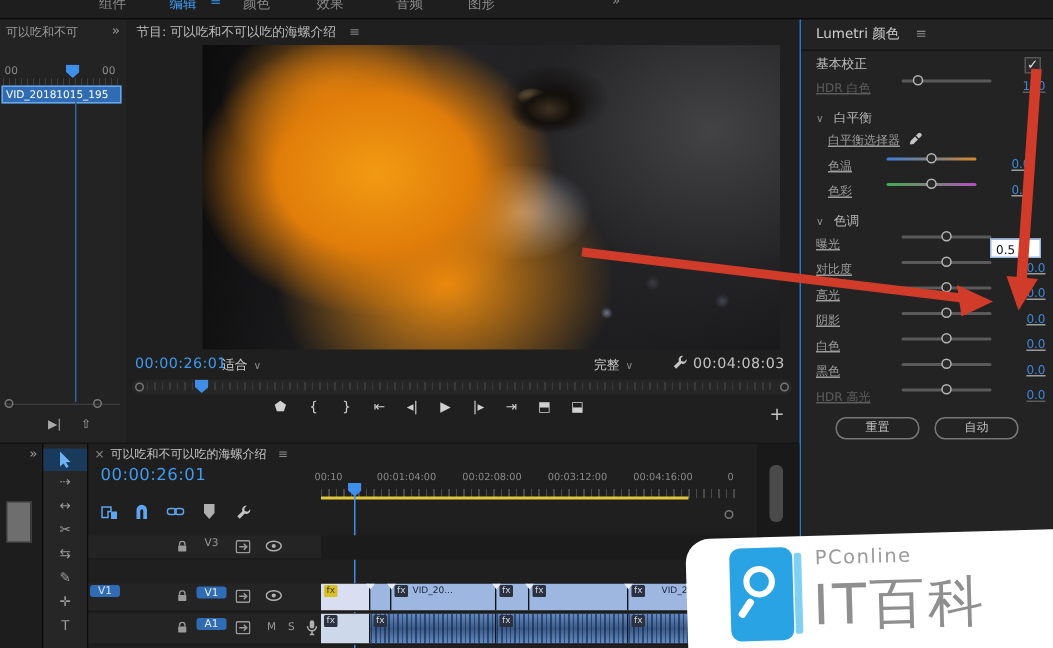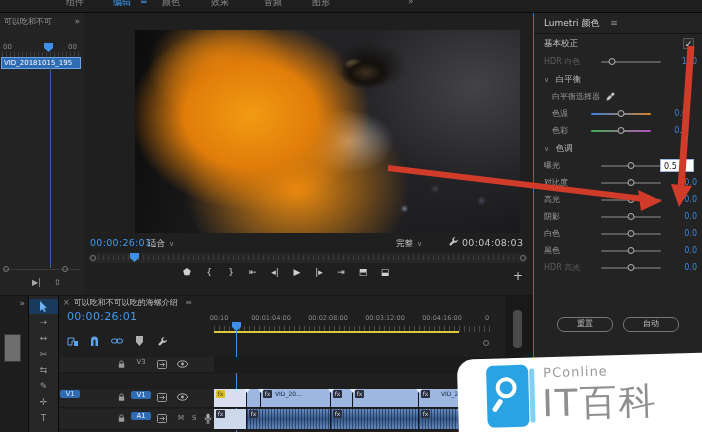--- a/index.html
+++ b/index.html
@@ -59,34 +59,34 @@
   .lum-h{height:20px;line-height:20px;font-size:9px;color:#cfcfcf;border-bottom:1px solid #141414;}
   .cliprow{height:19px;line-height:19px;font-size:7.5px;color:#c0c0c0;border-bottom:1px solid #141414;white-space:nowrap;overflow:hidden;}
   .cliprow .link{color:#3f9bf0;}
   .secrow{height:19px;line-height:19px;font-size:8.5px;color:#c0c0c0;position:relative;}
   .cbx{position:absolute;right:8px;top:4px;width:11px;height:11px;background:#2b2b2b;border:1px solid #555;
        font-size:9px;line-height:10px;text-align:center;color:#ddd;box-sizing:border-box;}
   .lutrow{height:19px;position:relative;font-size:8px;color:#9c9c9c;line-height:19px;}
   .lutbox{position:absolute;left:55px;top:2px;width:104px;height:14px;background:#2d2d2d;border:1px solid #3c3c3c;
        font-size:8px;color:#cfcfcf;line-height:13px;padding-left:5px;box-sizing:border-box;}
   .lutbox .chev{position:absolute;right:4px;top:0;}
-  .lrow{height:17px;display:flex;align-items:center;font-size:8px;color:#9c9c9c;position:relative;}
+  .lrow{height:17px;display:flex;align-items:flex-start;font-size:8px;color:#9c9c9c;position:relative;text-decoration:underline;}
   .lrow.dim{color:#5c5c5c;}
   .llab{width:57px;white-space:nowrap;overflow:hidden;}
   .ltrack{position:relative;width:60px;height:2px;background:#5a5a5a;border-radius:1px;flex:none;}
   .ltrack.temp{background:linear-gradient(90deg,#3d7edb,#808080 46%,#808080 54%,#d8862a);}
   .ltrack.tint{background:linear-gradient(90deg,#3fae4f,#808080 46%,#808080 54%,#b44fc2);}
   .knob{position:absolute;left:50%;top:-3px;width:7px;height:7px;border-radius:50%;background:#2a2a2a;border:1px solid #b5b5b5;
         transform:translateX(-50%);box-sizing:border-box;}
   .lval{width:36px;text-align:right;color:#3f86d6;padding-right:2px;}
   .lum-input{position:absolute;right:8px;top:2px;width:34px;height:13px;background:#fff;color:#111;font-size:8px;
         line-height:13px;padding-left:3px;box-sizing:border-box;border:1px solid #9ab8e0;}
   .sech{height:18px;line-height:18px;font-size:8.5px;color:#b5b5b5;}
   .sech .chev{margin-right:4px;margin-left:0;}
-  .lbtns{height:18px;display:flex;gap:10px;justify-content:center;align-items:center;margin-top:39px;}
+  .lbtns{height:18px;display:flex;gap:10px;justify-content:center;align-items:center;}
   .pill{min-width:54px;height:13px;border:1px solid #777;border-radius:7px;font-size:8px;color:#c0c0c0;
         text-align:center;line-height:12px;}
 
   
   #lstrip{left:0;top:296px;width:28px;height:136px;background:#1d1d1d;border-right:1px solid #0b0b0b;}
   #tools{left:29px;top:296px;width:29px;height:136px;background:#262626;border-right:1px solid #0b0b0b;}
   .tool{position:absolute;left:0;width:29px;height:15px;text-align:center;font-size:9px;color:#9a9a9a;line-height:15px;}
   .tool.sel{background:#1a3a5c;}
 
   
@@ -161,20 +161,22 @@
     <div class="chip">VID_20181015_195</div>
     <div class="vline"></div>
     <div class="abs" style="left:4px;top:256px;width:76px;height:1px;background:#3a3a3a"></div>
     <div class="abs dotend" style="left:3px;top:253px"></div>
     <div class="abs dotend" style="left:62px;top:253px"></div>
     <span class="abs" style="left:32px;top:265px;font-size:8px;color:#aaa">▶|</span>
     <span class="abs" style="left:54px;top:265px;font-size:8px;color:#aaa">⇧</span>
   </div>
 
   <div id="pgm" class="abs">
+    <span class="title"><span>节目: 可以吃和不可以吃的海螺介绍</span>
+      <span style="margin-left:6px;color:#8a8a8a">≡</span></span>
     <div id="video" class="abs"></div>
 
     <span class="abs tc-blue" style="left:6px;top:224px">00:00:26:01</span>
     <span class="abs ddl" style="left:64px;top:225px"><span>适合</span><span class="chev">∨</span></span>
     <span class="abs ddl" style="left:312px;top:225px"><span>完整</span><span class="chev">∨</span></span>
     <span class="abs" style="left:364px;top:223px">
       <svg class="mini" width="11" height="11" viewBox="0 0 11 11">
           <path d="M7.5 1.2a2.6 2.6 0 00-2.9 3.6L1.2 8.2l1.6 1.6 3.4-3.4a2.6 2.6 0 003.6-2.9L8.2 5.1 6.1 4.6 5.9 2.8z" fill="#c4c4c4"></path>
         </svg>
       </span>

